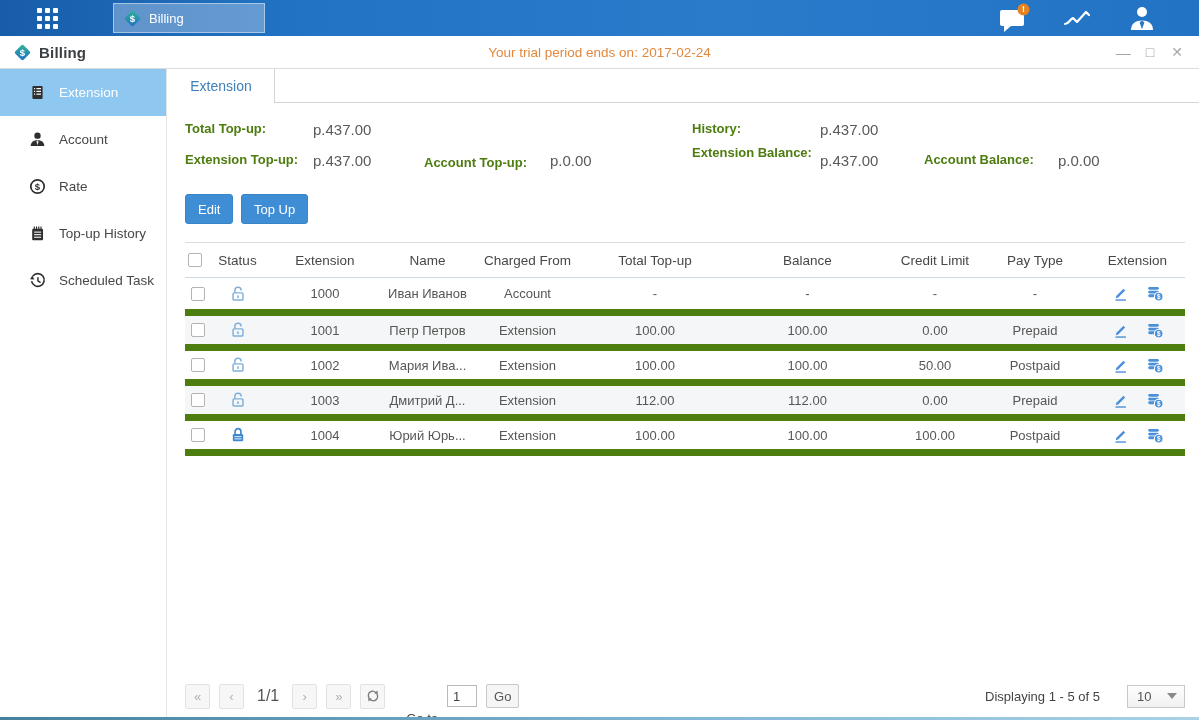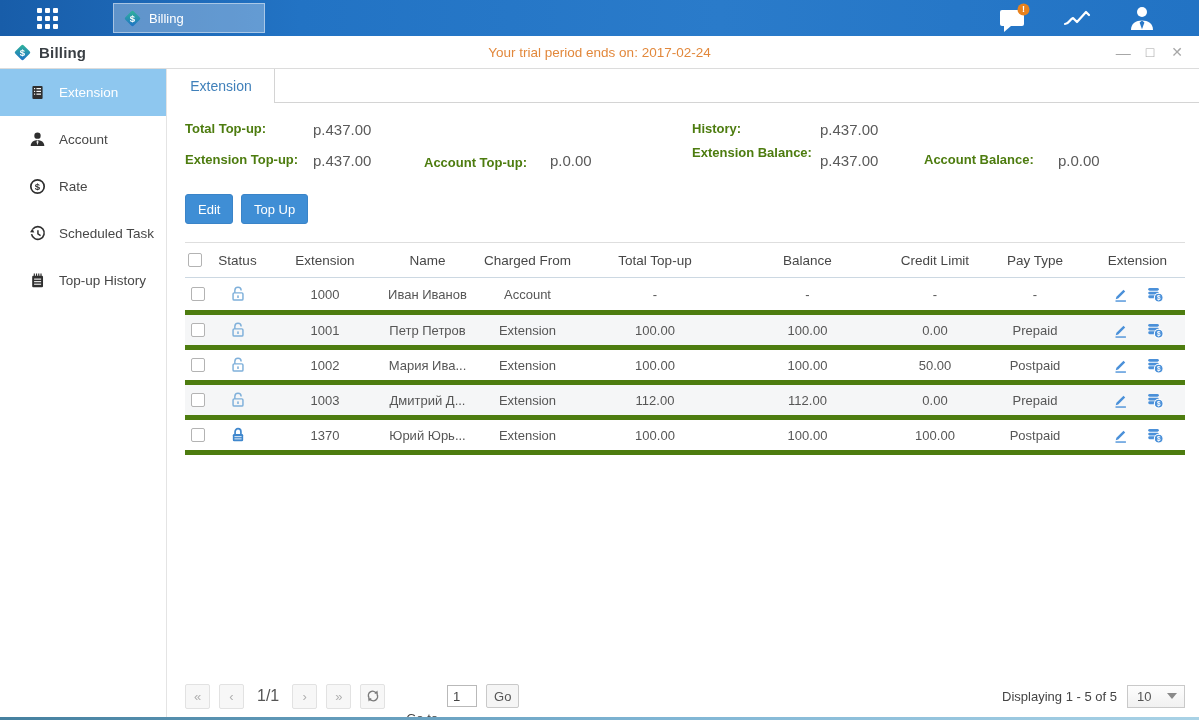--- a/index.html
+++ b/index.html
@@ -47,37 +47,37 @@
   .summary-value { position:absolute; font-size:15px; color:#5a5a5a; white-space:nowrap; }
 
   .btn-blue { position:absolute; top:125px; height:30px; background:#3f8ed5; border:1px solid #3a84c8; border-radius:3px;
               color:#fff; font-size:13px; font-family:inherit; cursor:pointer; padding:0 12px; }
 
   
   .table-wrap { position:absolute; left:17px; top:173px; width:1000px; }
   table { width:1000px; border-collapse:collapse; table-layout:fixed; }
   thead th { height:35px; font-size:13.5px; font-weight:normal; color:#474747; text-align:center;
              border-top:1px solid #dedede; border-bottom:1px solid #ccd8e2; background:#fff; }
-  tbody td { height:35px; font-size:13px; color:#565656; text-align:center; border-bottom:5px solid #4d7c0f; overflow:hidden; white-space:nowrap; }
+  tbody td { height:35px; font-size:13px; color:#565656; text-align:center; border-bottom:7px solid #4d7c0f; overflow:hidden; white-space:nowrap; }
   tbody tr:nth-child(even) { background:#f5f6f7; }
   .cb { width:14px; height:14px; border:1px solid #b3b3b3; border-radius:2px; background:#fff; margin:0 auto; cursor:pointer; }
   th .cb { margin-left:3px; }
   .op-icons { display:flex; align-items:center; justify-content:center; gap:17px; }
   .op-icons svg { cursor:pointer; }
   td svg.lock { cursor:pointer; vertical-align:middle; }
 
   
   .pager { position:absolute; left:17px; bottom:8px; height:26px; display:flex; align-items:center; gap:9px; }
   .pg-btn { width:25px; height:25px; background:#f7f7f7; border:1px solid #e2e2e2; border-radius:2px;
             display:flex; align-items:center; justify-content:center; color:#b0b0b0; font-size:13px; cursor:pointer; }
   .pg-label { font-size:16px; color:#555; margin:0 4px; }
   .goto-label { font-size:13px; color:#444; margin-left:12px;margin-top:44px; }
   .goto-input { width:30px; height:22px; border:1px solid #b9b9b9; font-size:13px; color:#444; text-align:left; padding-left:5px; font-family:inherit; }
   .go-btn { height:24px; padding:0 7px; background:#f5f5f5; border:1px solid #c9c9c9; border-radius:2px; font-size:13px; color:#555; font-family:inherit; cursor:pointer; }
-  .pager-right { position:absolute; right:14px; bottom:8px; height:26px; display:flex; align-items:center; gap:10px; }
+  .pager-right { position:absolute; right:14px; bottom:8px; height:26px; display:flex; align-items:center; gap:27px; }
   .displaying { font-size:13px; color:#444; }
   .page-size { width:58px; height:23px; border:1px solid #c9c9c9; background:linear-gradient(#fdfdfd,#f1f1f1);
                display:flex; align-items:center; justify-content:space-between; padding:0 7px 0 9px; font-size:13px; color:#555; cursor:pointer; }
   .page-size .arrow { width:0; height:0; border-left:5px solid transparent; border-right:5px solid transparent; border-top:6px solid #8a8a8a; }
 
   .bottom-line { position:absolute; left:0; right:0; bottom:0; height:3px; background:linear-gradient(90deg,#45809f,#7fb5d4 55%,#a9d2e6); }
 </style>
 </head>
 <body>
 
@@ -174,35 +174,35 @@
     </div>
     <div class="side-item">
       <svg width="17" height="17" viewBox="0 0 16 16">
         <circle cx="8" cy="8" r="6.3" fill="none" stroke="#2f2f2f" stroke-width="1.6"></circle>
         <text x="8" y="11.2" text-anchor="middle" font-size="9" font-weight="bold" fill="#2f2f2f">$</text>
       </svg>
       <span>Rate</span>
     </div>
     <div class="side-item">
       <svg width="17" height="17" viewBox="0 0 16 16">
-        <path d="M3.6 3.8 A6 6 0 1 1 2.4 8.6" fill="none" stroke="#2f2f2f" stroke-width="1.5"></path>
-        <path d="M1 6.8 L5 7 3.2 3.3 Z" fill="#2f2f2f"></path>
-        <path d="M8.4 5 v3.4 l2.5 1.5" stroke="#2f2f2f" stroke-width="1.4" fill="none"></path>
-      </svg>
-      <span>Scheduled Task</span>
-    </div>
-    <div class="side-item">
-      <svg width="17" height="17" viewBox="0 0 16 16">
         <path d="M5 1.4 v3 M7.1 1.4 v3 M9.2 1.4 v3 M11.3 1.4 v3" stroke="#2f2f2f" stroke-width="1.1"></path>
         <rect x="3" y="3.6" width="10.2" height="10.8" rx="1" fill="#2f2f2f"></rect>
         <rect x="4.8" y="6.2" width="6.6" height="1" fill="#fff"></rect>
         <rect x="4.8" y="8.6" width="6.6" height="1" fill="#fff"></rect>
         <rect x="4.8" y="11" width="6.6" height="1" fill="#fff"></rect>
       </svg>
       <span>Top-up History</span>
+    </div>
+    <div class="side-item">
+      <svg width="17" height="17" viewBox="0 0 16 16">
+        <path d="M3.6 3.8 A6 6 0 1 1 2.4 8.6" fill="none" stroke="#2f2f2f" stroke-width="1.5"></path>
+        <path d="M1 6.8 L5 7 3.2 3.3 Z" fill="#2f2f2f"></path>
+        <path d="M8.4 5 v3.4 l2.5 1.5" stroke="#2f2f2f" stroke-width="1.4" fill="none"></path>
+      </svg>
+      <span>Scheduled Task</span>
     </div>
   </div>
 
   <div class="main">
 
     <div class="tabstrip">
       <div class="strip-line"></div>
       <div class="tab-active">Extension</div>
     </div>
 
@@ -399,21 +399,21 @@
                 <div class="cb"></div>
               </td>
               <td>
   <svg class="lock" width="18" height="18" viewBox="0 0 16 16">
     <path d="M5.4 7.4 V5 a2.6 2.6 0 0 1 5.2 0 v2.4" fill="none" stroke="#3f87cd" stroke-width="1.5"></path>
     <rect x="3.4" y="7" width="9.2" height="6.6" rx="1.2" fill="#3f87cd"></rect>
     <rect x="4.8" y="9" width="6.4" height=".9" fill="#fff" opacity=".85"></rect>
     <rect x="4.8" y="11" width="6.4" height=".9" fill="#fff" opacity=".85"></rect>
   </svg>
 </td>
-              <td>1370</td>
+              <td>1004</td>
               <td>Юрий Юрь...</td>
               <td>Extension</td>
               <td>100.00</td>
               <td>100.00</td>
               <td>100.00</td>
               <td>Postpaid</td>
               <td>
                 <div class="op-icons">
   <svg width="17" height="17" viewBox="0 0 16 16">
     <path d="M4.2 10.2 L10.8 3.6 12.4 5.2 5.8 11.8 3.5 12.5 Z" fill="#4a90d9"></path>

